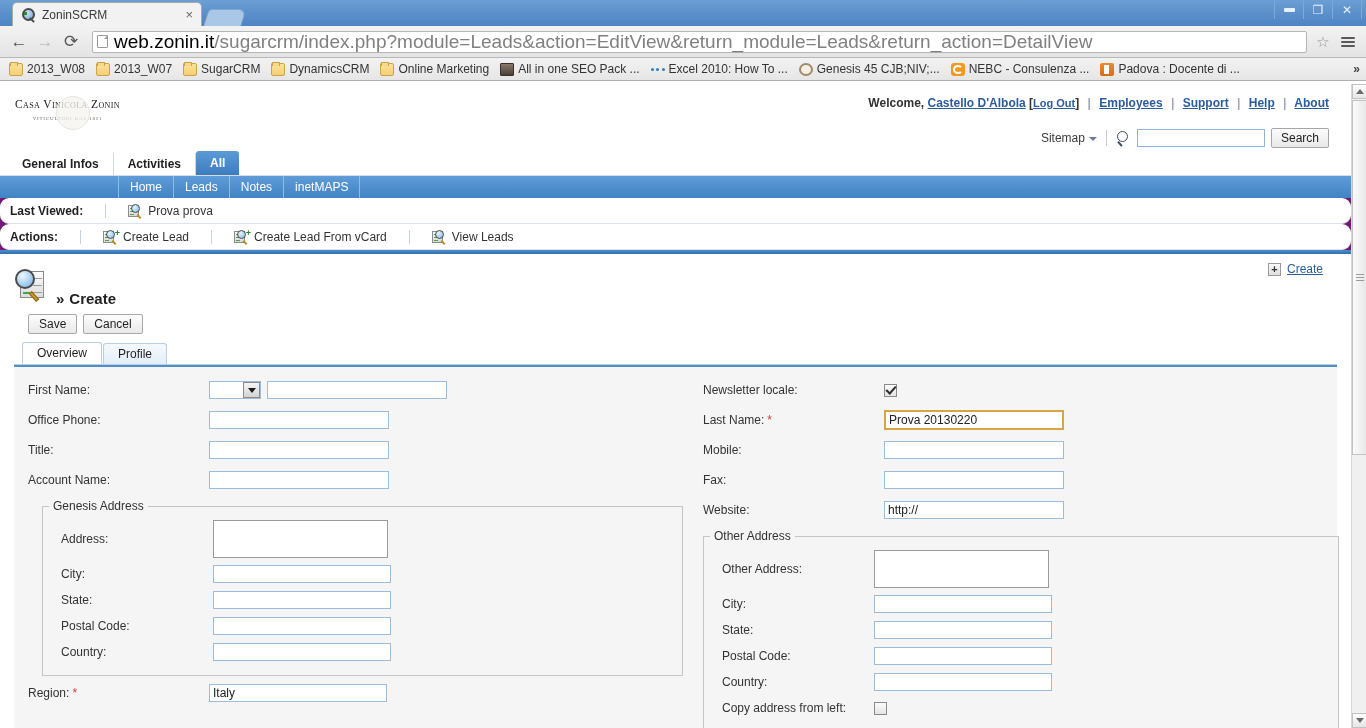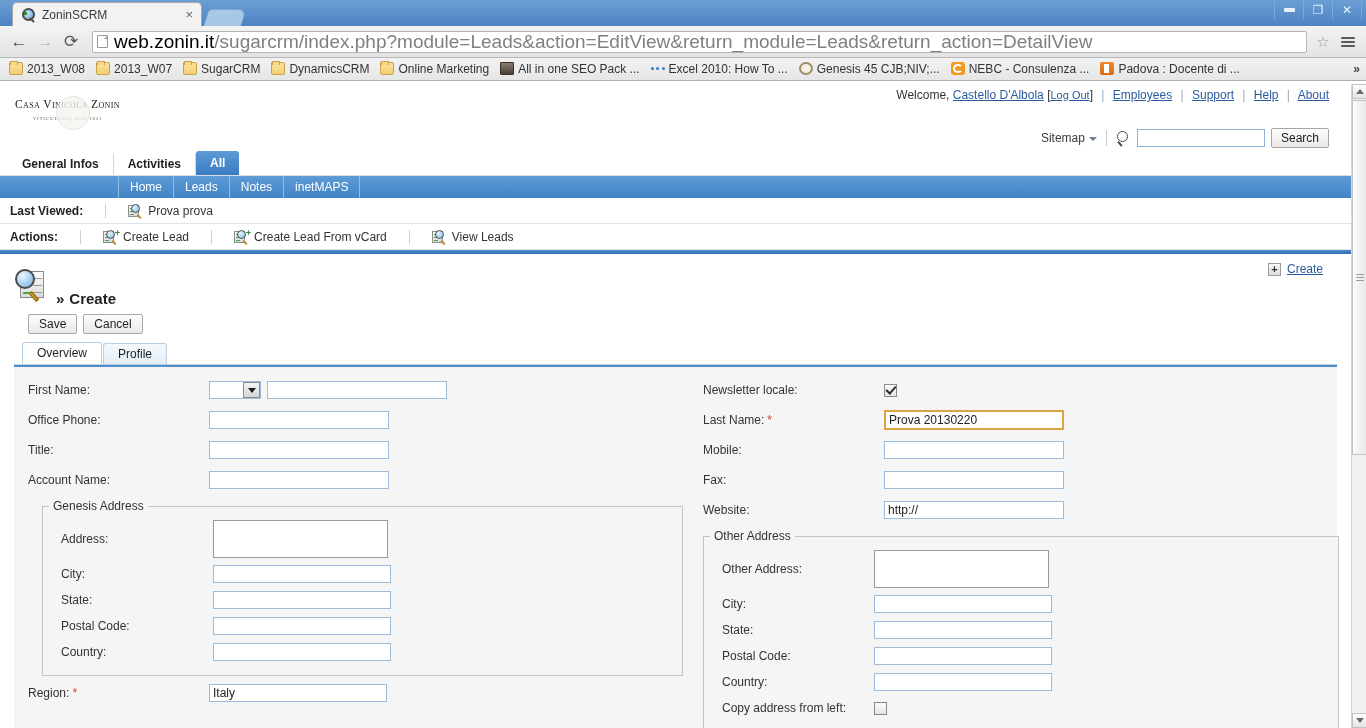--- a/index.html
+++ b/index.html
@@ -136,21 +136,21 @@
 
   .bookmarks {
     height: 23px;
     background: linear-gradient(to bottom, #f2f2f2, #e6e6e6);
     border-bottom: 1px solid #b0b0b0;
     display: flex; align-items: center;
     padding: 0 4px;
     position: relative;
   }
   .bm {
-    display: flex; align-items: flex-start;
+    display: flex; align-items: flex-end;
     padding: 1px 5px; margin-right: 1px;
     font-size: 12px; color: #333; white-space: nowrap; cursor: pointer;
   }
   .bm .bmicon { width: 14px; height: 13px; margin-right: 4px; flex: 0 0 auto; position: relative; }
   .ic-folder {
     background: linear-gradient(to bottom, #fbe29a, #f4cf72);
     border: 1px solid #c9a council; border: 1px solid #c9a34a; border-radius: 1px 2px 2px 2px;
   }
   .ic-folder::before {
     content:""; position:absolute; top:-2px; left:0; width:6px; height:3px;
@@ -195,22 +195,22 @@
   .logo .l2 {
     font-size: 5px; letter-spacing: 0.8px; color: #6a6a6a;
     margin-top: 6px; white-space: nowrap;
   }
   .logo .seal {
     position:absolute; left: 46px; top: -2px;
     width: 34px; height: 34px; border-radius: 50%;
     border: 1px solid #dfdcd4; background: #f6f4ef; opacity:.75;
   }
   .welcome {
-    position: absolute; right: 22px; top: 4px;
-    font-size: 12px; color: #333; white-space: nowrap;
+    position: absolute; right: 22px; top: 12px;
+    font-size: 12px; color: #333; white-space: nowrap; font-weight: bold;
   }
   .welcome a { color: #2b5c9e; text-decoration: underline; }
   .welcome .sep { color:#9aa7b8; margin: 0 5px; }
   .welcome .small { font-size: 11px; }
   .searchrow {
     position:absolute; right: 22px; top: 44px;
     display:flex; align-items:center; gap:6px;
   }
   .sitemap { color:#3a3a3a; font-size:12px; cursor:pointer; }
   .caret-d { display:inline-block; margin-left:4px; border-left:4px solid transparent; border-right:4px solid transparent; border-top:4px solid #6b7d93; vertical-align:middle;}
@@ -262,21 +262,21 @@
     font-size:12px; color:#fff; cursor:pointer;
     border-right: 1px solid #8fbce4;
   }
   .subtab:first-child { border-left: 1px solid #8fbce4; }
 
   .barrow {
     height: 26px; background:#fff;
     border-bottom: 1px solid #dde3ea;
     display:flex; align-items:center;
     padding-left: 10px; gap: 12px;
-    font-size: 12px; color:#333;
+    font-size: 12px; color:#333;border-radius:9px;
   }
   .barrow .blabel { font-weight:bold; color:#1f1f1f; margin-right: 10px; }
   .barrow .bdiv { width:1px; height:14px; background:#c9d2dc; margin-right:10px; }
   .baritem { display:flex; align-items:center; gap:5px; margin-right:10px; cursor:pointer; color:#333; }
   .baritem + .bdiv { margin-left: 0; }
 
   .icn-lead {
     width: 15px; height: 14px; position:relative; flex:0 0 auto;
   }
   .icn-lead .card {

